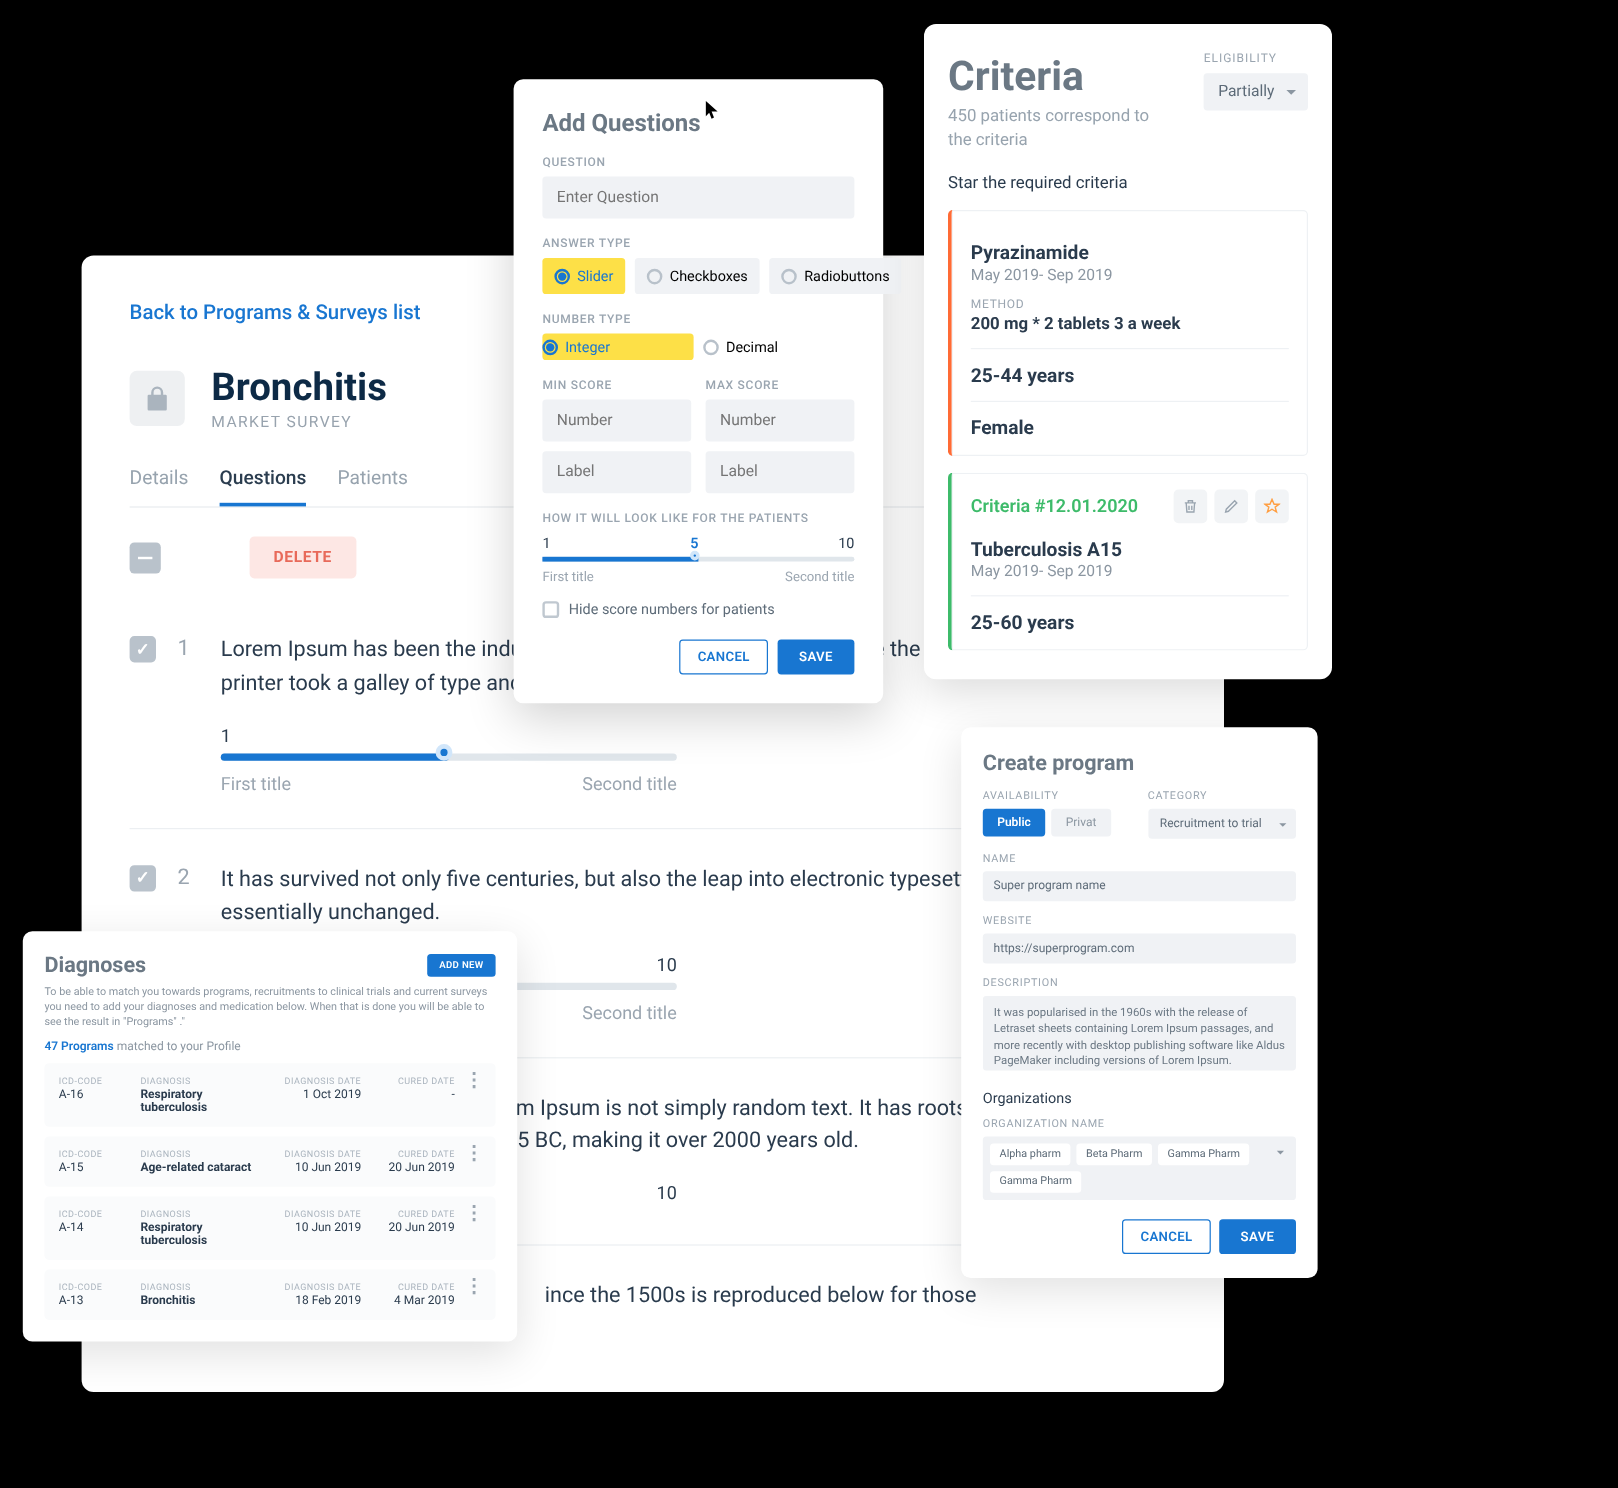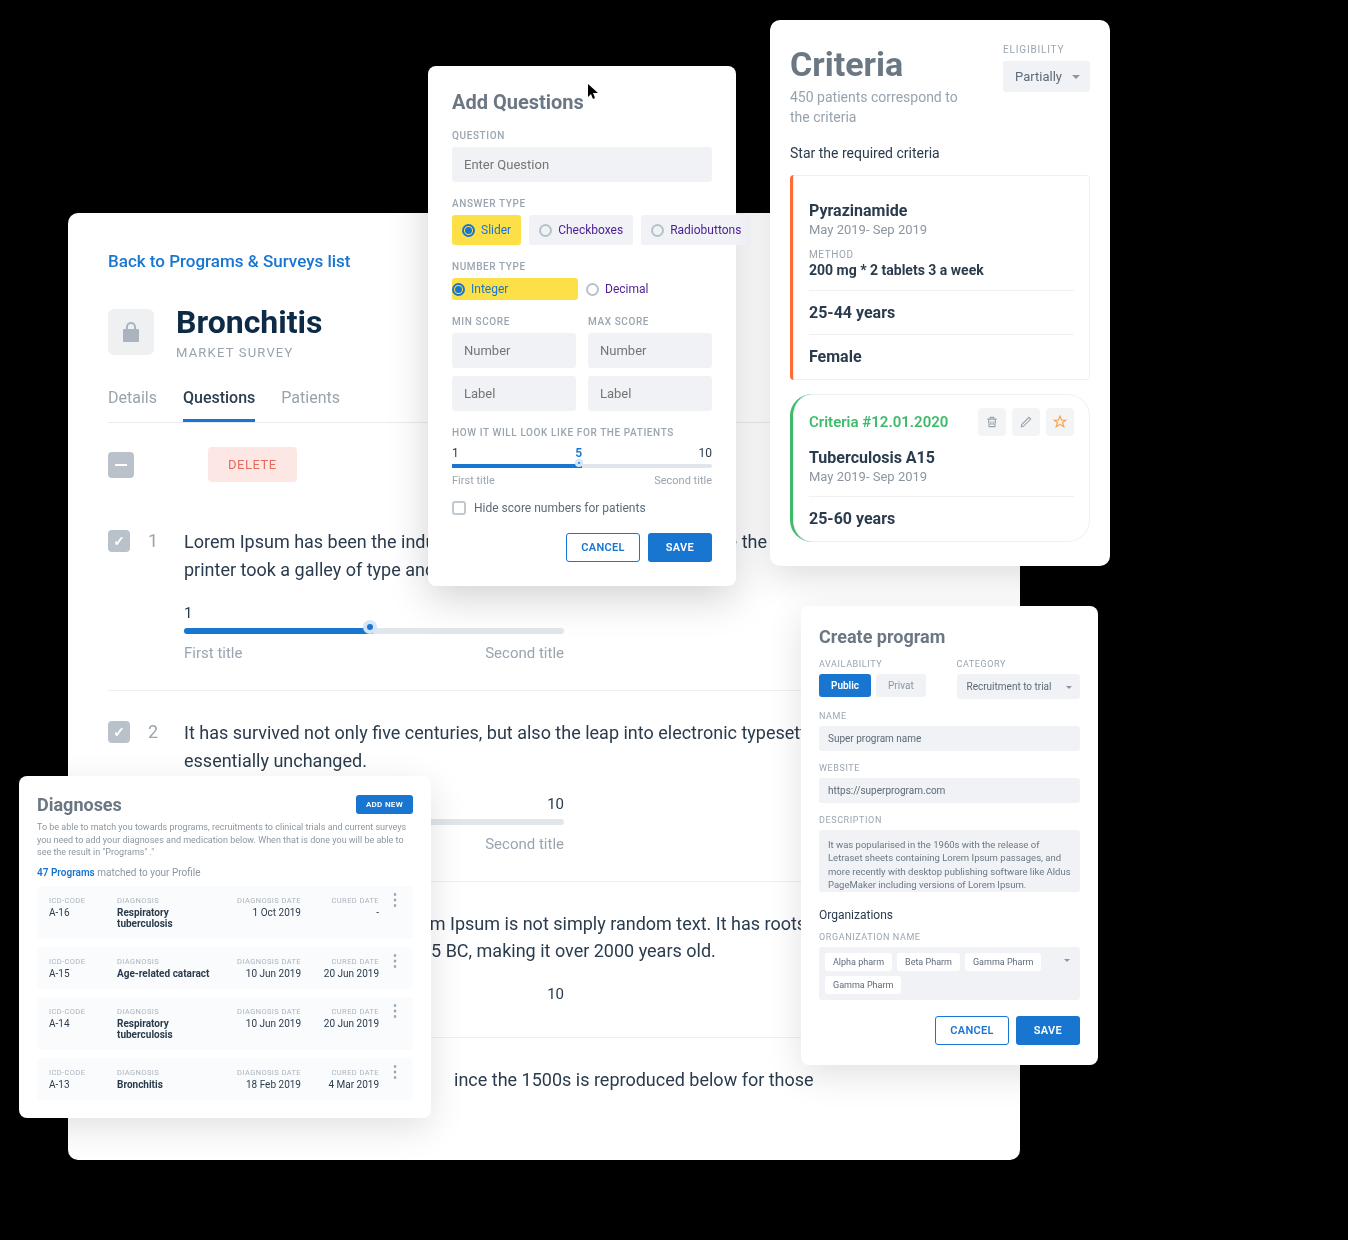--- a/index.html
+++ b/index.html
@@ -11,21 +11,21 @@
 .title-row { display: flex; align-items: center; gap: 22px; margin-top: 32px; }
 .lock-badge { width: 46px; height: 46px; background: #eef0f2; border-radius: 6px; display: flex; align-items: center; justify-content: center; }
 .page-title { font-size: 32px; font-weight: 700; color: #0d2a46; }
 .page-sub { font-size: 13px; color: #98a3ae; letter-spacing: 1.2px; margin-top: 4px; }
 .tabs { display: flex; gap: 26px; margin-top: 28px; border-bottom: 1px solid #e8ecef; }
 .tab { padding-bottom: 12px; font-size: 16px; color: #97a3ae; cursor: pointer; }
 .tab.active { color: #2b3d4f; font-weight: 500; border-bottom: 3px solid #1876d1; }
 .toolbar-row { display: flex; align-items: center; gap: 18px; margin-top: 24px; }
 .minus-btn { width: 26px; height: 26px; background: #b9c2cb; border-radius: 4px; display: flex; align-items: center; justify-content: center; }
 .minus-btn::after { content:""; width:12px; height:2px; background:#fff; }
-.delete-btn { background: #fde7e4; color: #e86a5a; padding: 10px 20px; border-radius: 4px; font-size: 13px; font-weight: 400; letter-spacing: .5px; }
+.delete-btn { background: #fde7e4; color: #e86a5a; padding: 10px 20px; border-radius: 4px; font-size: 13px; font-weight: 700; letter-spacing: .5px; }
 .q-list { margin-top: 18px; }
 .q-item { display: flex; gap: 18px; padding: 28px 0; border-bottom: 1px solid #eceff2; }
 .q-item:last-child { border-bottom:none; }
 .q-check { width: 22px; height: 22px; border: 2px solid #c5ccd3; border-radius: 4px; flex-shrink: 0; margin-top: 2px; display:flex; align-items:center; justify-content:center; }
 .q-check.checked { background: #b9c2cb; border-color:#b9c2cb; }
 .q-check.checked::after { content:"✓"; color:#fff; font-size:14px; font-weight:700; }
 .q-num { font-size: 18px; color: #9aa5b0; width: 18px; flex-shrink: 0; margin-top: 2px; }
 .q-body { flex: 1; }
 .q-text { font-size: 18px; color: #2a3b4d; line-height: 1.55; }
 .slider-wrap { margin-top: 20px; }
@@ -34,21 +34,21 @@
 .slider-fill { position: absolute; left:0; top:0; height:6px; background:#1876d1; border-radius:3px; }
 .slider-thumb { position:absolute; width:14px; height:14px; background:#1876d1; border:4px solid #d1e6fa; border-radius:50%; top:-8px; }
 .slider-labels { display:flex; justify-content:space-between; font-size:15px; color:#9aa5b0; margin-top:10px; }
 
 
 .addq-modal { position: absolute; left: 428px; top: 66px; width: 308px; background:#fff; border-radius:8px; padding:24px; box-shadow:0 12px 40px rgba(0,0,0,.18); }
 .addq-title { font-size:20px; font-weight:700; color:#6b7884; }
 .form-lbl { font-size:10px; color:#9aa5b0; letter-spacing:.6px; margin-top:16px; margin-bottom:6px; font-weight:500; }
 .form-input { width:100%; background:#f0f2f5; border:none; border-radius:3px; padding:10px 12px; font-size:13px; color:#7d8994; }
 .radio-row { display:flex; gap:8px; }
-.radio-opt { flex:1; display:flex; align-items:center; gap:6px; background:#f0f2f5; border-radius:3px; padding:8px 10px; font-size:12px; color:#4c1d95; }
+.radio-opt { flex:1; display:flex; align-items:center; gap:6px; background:#f0f2f5; border-radius:3px; padding:8px 10px; font-size:12px; color:#000000; }
 .radio-opt.inline { background:none; padding:4px 0; }
 .radio-dot { width:13px; height:13px; border:2px solid #b8c1ca; border-radius:50%; display:inline-block; position:relative; }
 .radio-opt.sel { background:#fde047; color:#1876d1; font-weight:400; }
 .radio-opt.sel .radio-dot { border-color:#1876d1; }
 .radio-opt.sel .radio-dot::after { content:""; width:7px; height:7px; background:#1876d1; border-radius:50%; position:absolute; left:1px; top:1px; }
 .two-col { display:flex; gap:12px; }
 .two-col > div { flex:1; }
 .preview-slider { margin-top:8px; }
 .prev-nums { display:flex; justify-content:space-between; font-size:12px; color:#2a3b4d; margin-bottom:4px; }
 .prev-track { position:relative; height:4px; background:#e0e6eb; border-radius:2px; }
@@ -67,21 +67,21 @@
 .crit-head { display:flex; justify-content:space-between; align-items:flex-start; }
 .crit-title { font-size:34px; font-weight:700; color:#6b7884; }
 .crit-sub { font-size:14px; color:#97a3ae; margin-top:4px; max-width:170px; line-height:1.4; }
 .elig-wrap { text-align:left; }
 .elig-lbl { font-size:10px; color:#9aa5b0; letter-spacing:.8px; margin-bottom:6px; }
 .elig-sel { background:#f0f2f5; padding:8px 28px 8px 12px; font-size:13px; color:#5d6b78; border-radius:3px; position:relative; }
 .elig-sel::after { content:""; position:absolute; right:10px; top:14px; border:4px solid transparent; border-top-color:#8b96a1; }
 .crit-instr { font-size:14px; color:#2a3b4d; margin-top:18px; }
 .crit-card { border-left:3px solid; border-radius:4px; margin-top:14px; padding:14px 16px; background:#fff; box-shadow: inset 0 0 0 1px #eef1f4; }
 .cc-orange { border-left-color:#ff6b35; }
-.cc-green { border-left-color:#3dbb6a;border-radius:22px; }
+.cc-green { border-left-color:#3dbb6a; }
 .cc-head { display:flex; justify-content:space-between; align-items:center; }
 .cc-name { font-size:15px; font-weight:600; }
 .cc-orange .cc-name { color:#ff6b35; }
 .cc-green .cc-name { color:#3dbb6a; }
 .cc-acts { display:flex; gap:6px; }
 .ic-btn { width:28px; height:28px; background:#f2f4f6; border-radius:4px; display:flex; align-items:center; justify-content:center; }
 .ic-btn.blue { background:#d9ebfb; }
 .crit-field { margin-top:12px; }
 .cf-lbl { font-size:10px; color:#9aa5b0; letter-spacing:.6px; }
 .cf-val { font-size:14px; color:#2a3b4d; margin-top:2px;font-weight:bold; }

